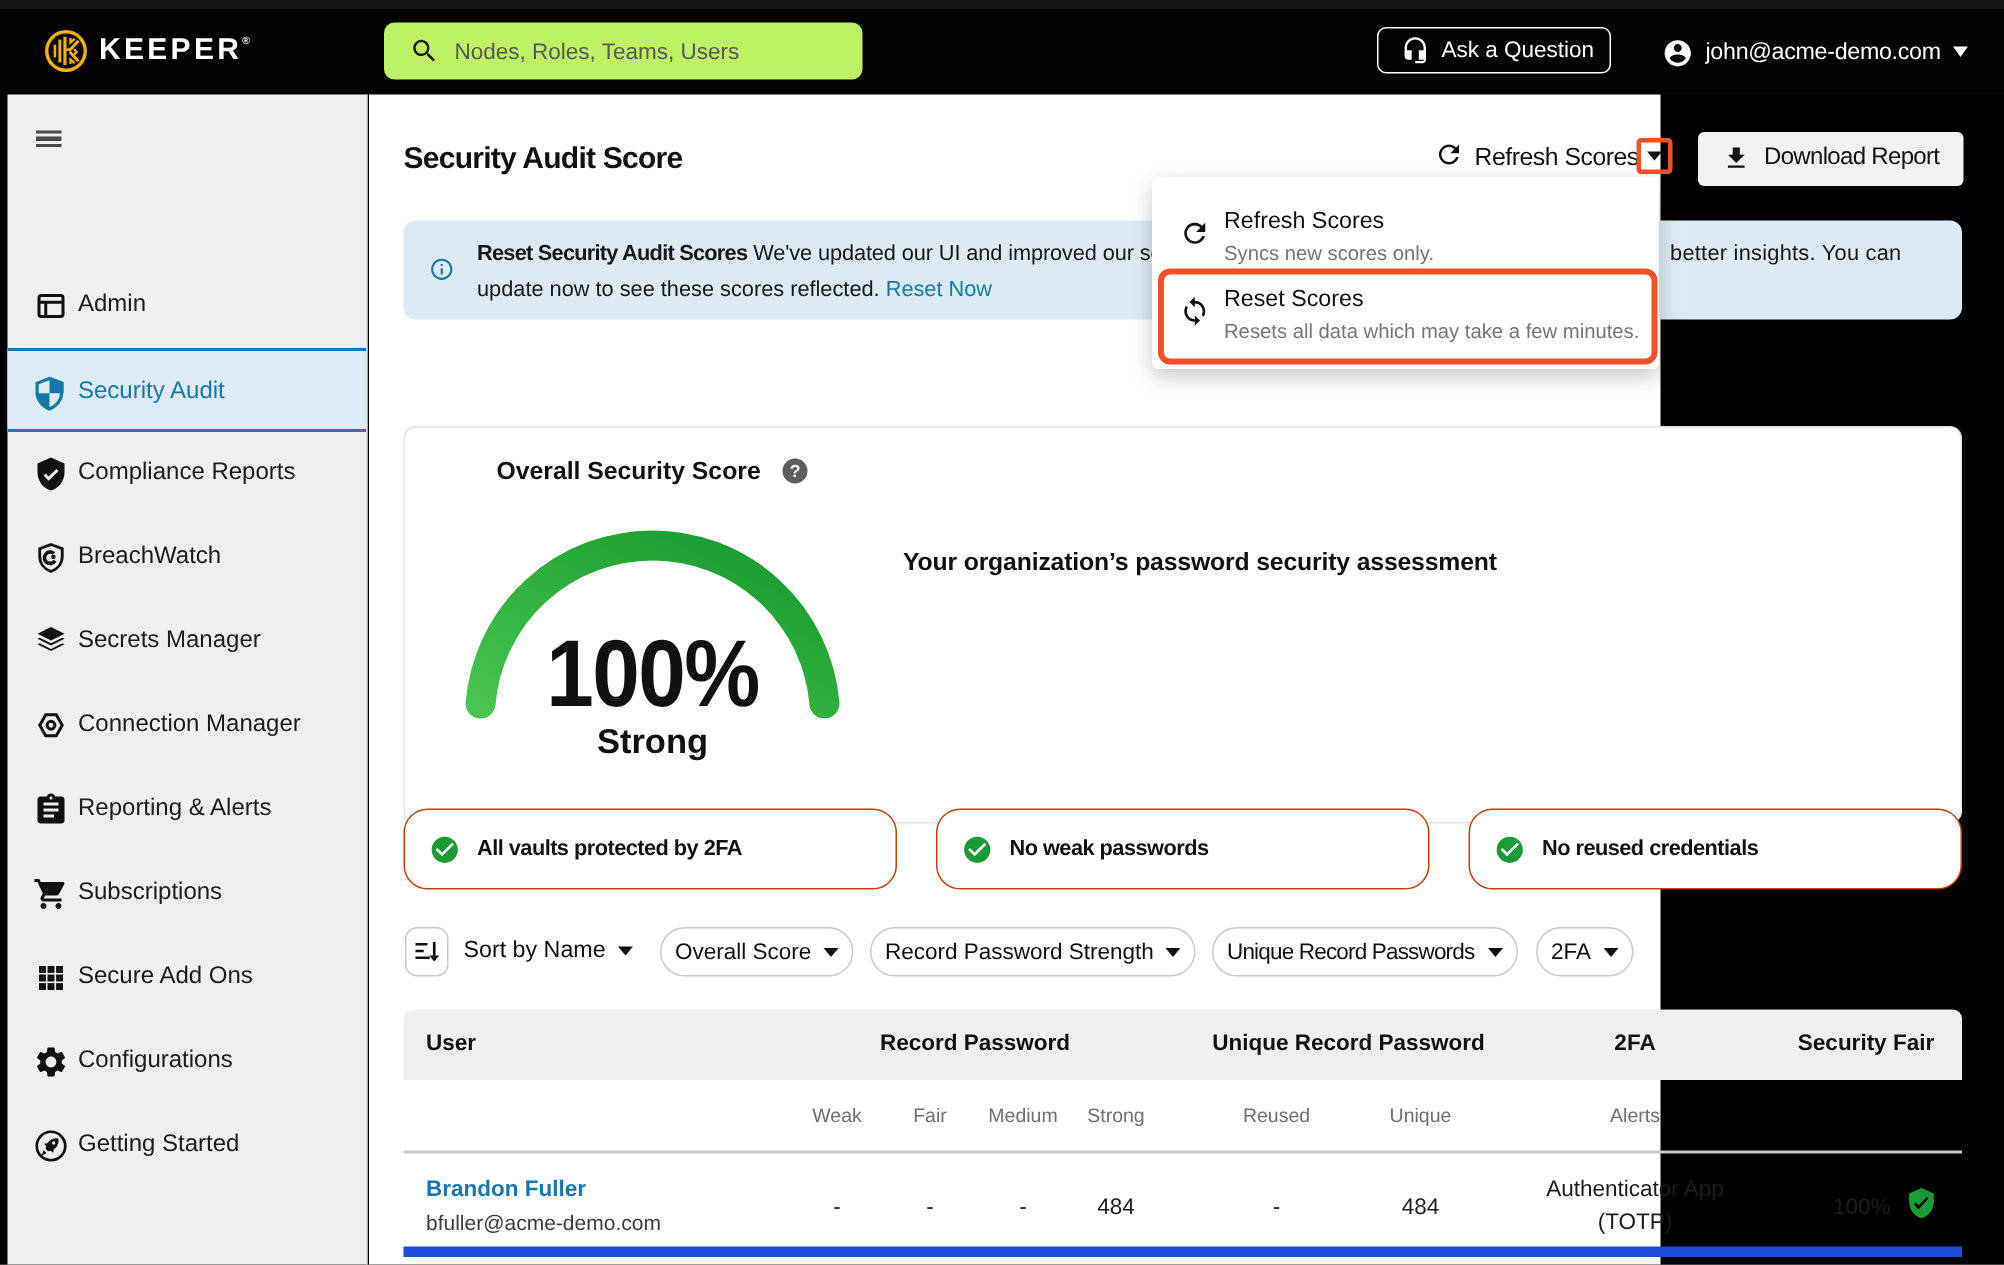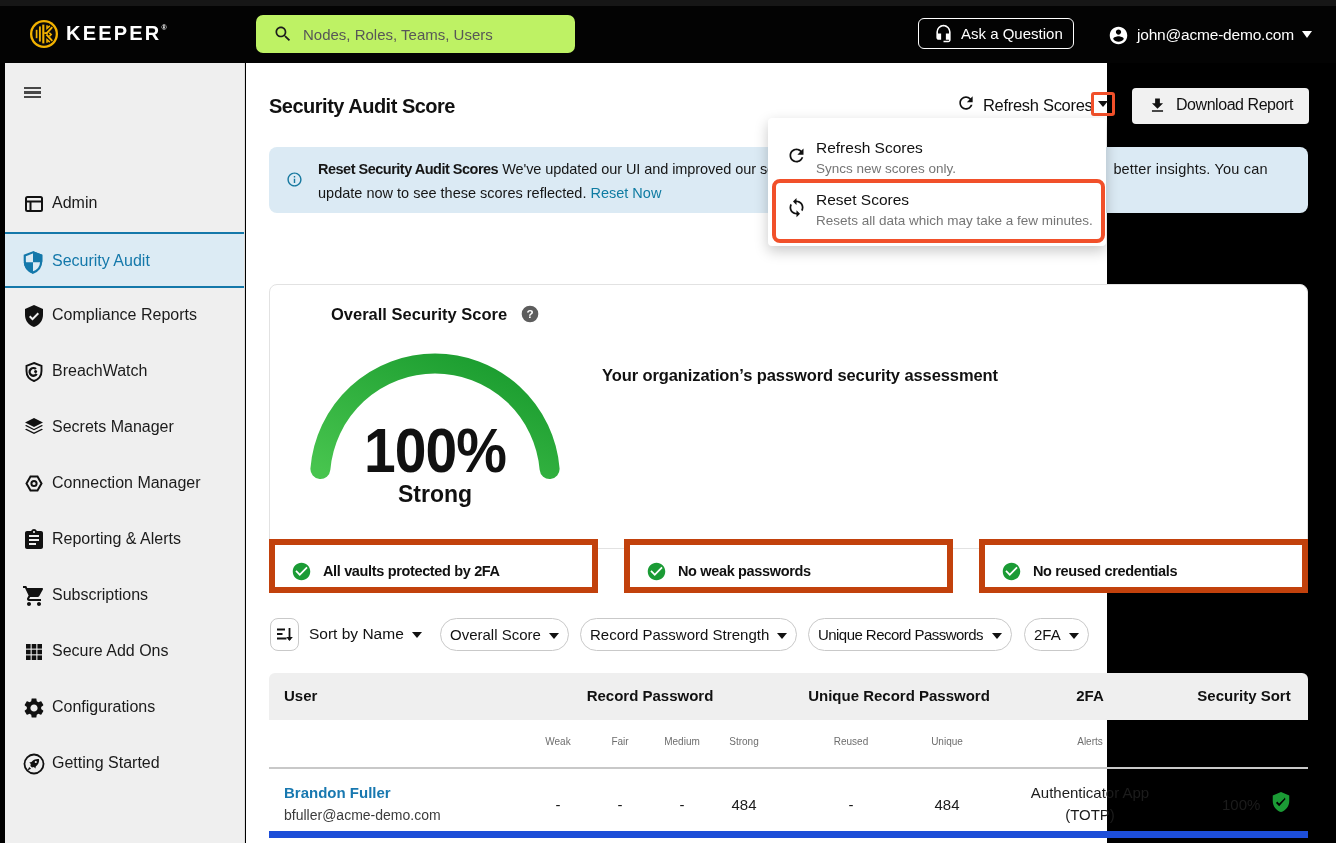--- a/index.html
+++ b/index.html
@@ -61,37 +61,37 @@
   #ovcard .q { position:absolute; left:250px; top:19px; }
   #gauge { position:absolute; left:40px; top:68px; }
   #pct { position:absolute; left:40px; top:128px; width:250px; text-align:center;
     font-size:57px; font-weight:700; color:#111; letter-spacing:-1px; transform:scaleY(1.11); transform-origin:top;}
   #strong { position:absolute; left:40px; top:196px; width:250px; text-align:center;
     font-size:23px; font-weight:700; color:#111; }
   #ovcard .rh { position:absolute; left:332px; top:81px; font-size:16.5px; font-weight:700; letter-spacing:-0.1px; color:#111; }
   #ovcard .rp { position:absolute; left:332px; top:116px; width:700px; font-size:16px; letter-spacing:-0.1px; line-height:23px; color:#1d1d1d; }
   
   .scard { position:absolute; top:476px; width:329px; height:54px; background:#fff;
-    border:6px solid #c2410c; border-radius:0; }
+    border:1px solid #c2410c; border-radius:16px; }
   .scard svg { position:absolute; left:16px; top:16px; }
   .scard b { position:absolute; left:48px; top:18px; font-size:14.5px; letter-spacing:-0.35px; color:#111; }
   
   #sorticon { position:absolute; left:24px; top:555px; width:29px; height:33px; background:#fff;
     border:1px solid #c9c9c9; border-radius:8px; }
   .flabel { position:absolute; top:562px; font-size:15.5px; color:#111; white-space:nowrap; }
   .pill { position:absolute; top:555px; height:33px; background:#fff; border:1px solid #c9c9c9;
     border-radius:17px; font-size:15.5px; color:#111; white-space:nowrap; }
   .pill { padding:0 9px; } .pill .pl { display:inline-block; margin:7px 0 0 0; font-size:15px; }
   .dcaret { display:inline-block; width:0; height:0; border-left:5px solid transparent;
     border-right:5px solid transparent; border-top:6px solid #111; vertical-align:1px; margin-left:8px; }
   
   #thead { position:absolute; left:23px; top:610px; width:1039px; height:47px; background:#efefef;
     border-radius:6px 6px 0 0; font-size:15px; font-weight:700; color:#111; }
   #thead div, #tsub div, #trow div { position:absolute; }
-  #tsub { position:absolute; left:23px; top:657px; width:1039px; height:48px; font-size:10px; color:#6e6e6e; }
+  #tsub { position:absolute; left:23px; top:657px; width:1039px; height:48px; font-size:13px; color:#6e6e6e; }
   #tdiv { position:absolute; left:23px; top:704px; width:1039px; height:2px; background:#c8c8c8; }
   #trow { position:absolute; left:23px; top:706px; width:1039px; height:69px; font-size:15px; color:#1c1c1c;
     border-bottom:7px solid #1d4ed8; }
   .ctr { text-align:center; transform:translateX(-50%); white-space:nowrap; }
   
   #menu { position:absolute; left:768px; top:118px; width:338px; height:128px; background:#fff;
     border-radius:4px; box-shadow:0 5px 14px rgba(0,0,0,.22); }
   .mi { position:absolute; left:0; top:14px; width:338px; }
   .mi svg { position:absolute; left:18px; top:13px; }
   .mi .t1 { position:absolute; left:48px; top:7px; font-size:15.5px; color:#111; }
@@ -311,21 +311,21 @@
   <div class="pill" style="left:194px"><span class="pl">Overall Score<span class="dcaret"></span></span></div>
   <div class="pill" style="left:334px"><span class="pl">Record Password Strength<span class="dcaret"></span></span></div>
   <div class="pill" style="left:562px"><span class="pl" style="letter-spacing:-0.55px">Unique Record Passwords<span class="dcaret" style="margin-left:9px"></span></span></div>
   <div class="pill" style="left:778px"><span class="pl">2FA<span class="dcaret"></span></span></div>
 
   <div id="thead">
     <div style="left:15px; top:14px">User</div>
     <div class="ctr" style="left:381px; top:14px">Record Password</div>
     <div class="ctr" style="left:630px; top:14px">Unique Record Password</div>
     <div class="ctr" style="left:821px; top:14px">2FA</div>
-    <div class="ctr" style="left:975px; top:14px">Security Sort</div>
+    <div class="ctr" style="left:975px; top:14px">Security Fair</div>
   </div>
   <div id="tsub">
     <div class="ctr" style="left:289px; top:16px">Weak</div>
     <div class="ctr" style="left:351px; top:16px">Fair</div>
     <div class="ctr" style="left:413px; top:16px">Medium</div>
     <div class="ctr" style="left:475px; top:16px">Strong</div>
     <div class="ctr" style="left:582px; top:16px">Reused</div>
     <div class="ctr" style="left:678px; top:16px">Unique</div>
     <div class="ctr" style="left:821px; top:16px">Alerts</div>
   </div>

